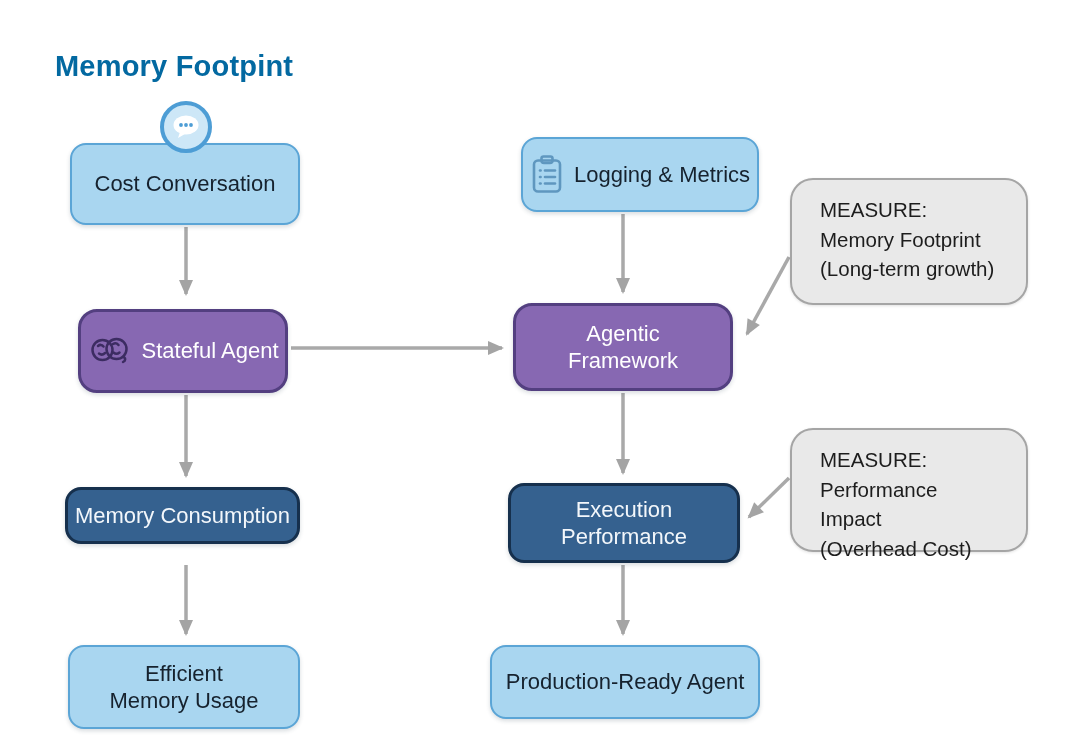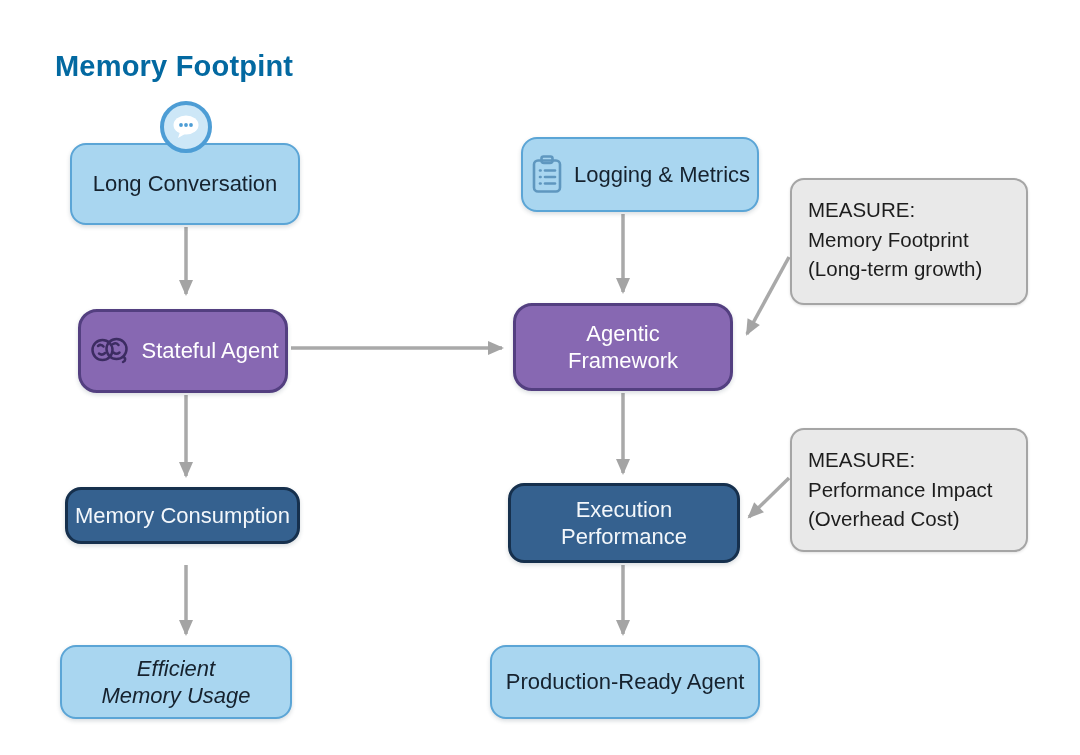--- a/index.html
+++ b/index.html
@@ -26,31 +26,31 @@
   }
   .node .stack { display:block; }
   .node .stack span { display:block; }
   .light  { background:#a9d6f0; border:2px solid #5ba5d6; color:#16222e; }
   .purple { background:#8768b2; border:3px solid #533f80; color:#ffffff; border-radius:19px; }
   .dark   { background:#35618f; border:3px solid #16304d; color:#f3f7fb; }
 
   #nodeL1 { left:70px;  top:143px; width:230px; height:82px; }
   #nodeL2 { left:78px;  top:309px; width:210px; height:84px; }
   #nodeL3 { left:65px;  top:487px; width:235px; height:57px; }
-  #nodeL4 { left:60px;  top:645px; width:232px; height:74px;font-style:italic; }
+  #nodeL4 { left:68px;  top:645px; width:232px; height:84px; }
   #nodeR1 { left:505px; top:137px; width:238px; height:75px;margin-left:16px; }
   #nodeR2 { left:513px; top:303px; width:220px; height:88px; }
   #nodeR3 { left:508px; top:483px; width:232px; height:80px; }
   #nodeR4 { left:490px; top:645px; width:270px; height:74px; }
 
   .note {
     position:absolute; box-sizing:border-box;
-    background:#e9e9e9; border:2px solid #a5a5a5; border-radius:14px;
+    background:#e9e9e9; border:2px solid #a5a5a5; border-radius:23px;
     color:#1d1d1d; font-size:20.5px; line-height:1.44;
-    padding:15px 16px;
+    padding:15px 28px;
     box-shadow:0 1px 3px rgba(0,0,0,0.12);
   }
   .note span { display:block; }
   #note1 { left:790px; top:178px; width:238px; height:127px; }
   #note2 { left:790px; top:428px; width:238px; height:124px; }
 
   .icon-badge {
     position:absolute; left:160px; top:101px;
     width:52px; height:52px; box-sizing:border-box;
     border-radius:50%；
@@ -91,21 +91,21 @@
     <svg width="32" height="28" viewBox="0 0 32 28">
       <ellipse cx="16" cy="12" rx="12.5" ry="9.5" fill="#ffffff"></ellipse>
       <path d="M10 19 L8 25 L15 21 Z" fill="#ffffff"></path>
       <circle cx="11" cy="12" r="1.9" fill="#4d9dd5"></circle>
       <circle cx="16" cy="12" r="1.9" fill="#4d9dd5"></circle>
       <circle cx="21" cy="12" r="1.9" fill="#4d9dd5"></circle>
     </svg>
   </div>
 
   <div class="node light" id="nodeL1">
-    <span>Long Conversation</span>
+    <span>Cost Conversation</span>
   </div>
 
   <div class="node purple" id="nodeL2">
     <svg class="inline-icon" width="44" height="38" viewBox="0 0 44 38">
       <g fill="none" stroke="#3c2c62" stroke-width="2.5" stroke-linecap="round" stroke-linejoin="round">
         <circle cx="14.5" cy="18" r="10"></circle>
         <circle cx="28.5" cy="17" r="10"></circle>
         <path d="M10 14 q3 -2.5 5.5 0.5"></path>
         <path d="M11 21.5 q3 2.5 6 -0.5"></path>
         <path d="M25 12 q3 -2 5.5 1"></path>

